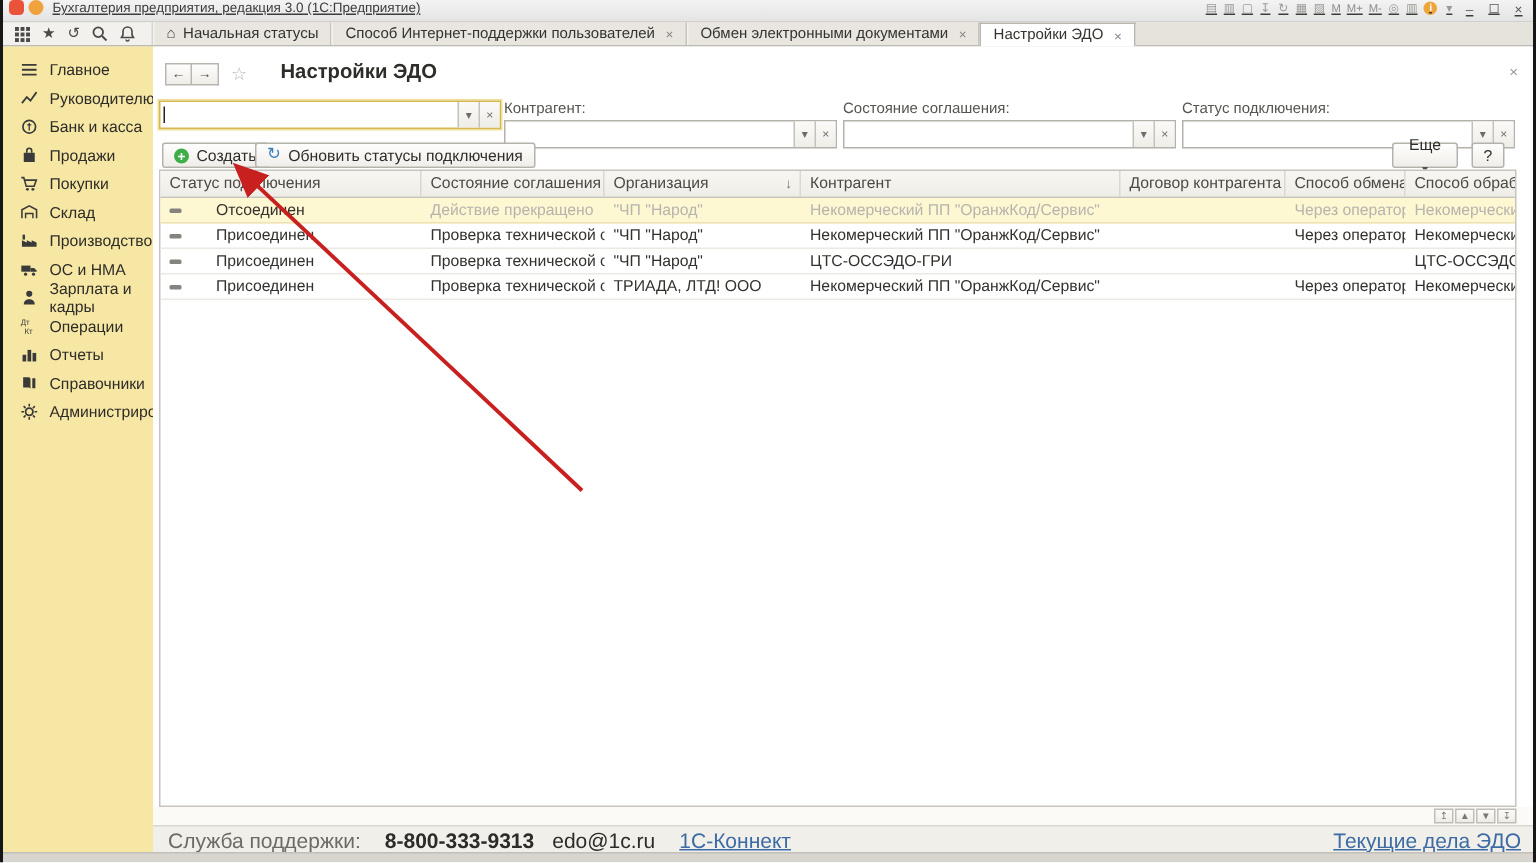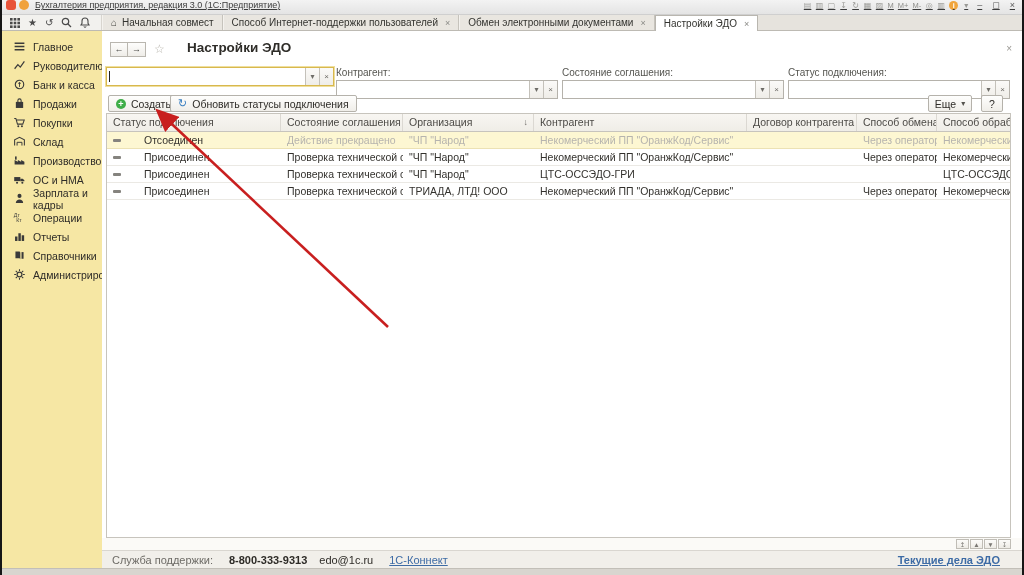--- a/index.html
+++ b/index.html
@@ -69,21 +69,21 @@
            font-size:8px; color:#6e6c67; text-align:center; line-height:17px; }
   .caret-bar { width:1px; background:#222; height:11px; margin:3px 0 0 2px; }
 
   
   .cmdrow { position:absolute; left:0; top:64px; width:100%; height:18px; }
   .btn { display:inline-flex; align-items:center; gap:5px; height:17px; padding:0 7px;
          border:1px solid #b5b2ab; border-radius:2px; background:linear-gradient(#fefefd,#f0eee9);
          font-size:10.5px; color:#2f2d29; }
   .btn-create { position:absolute; left:6px; }
   .btn-refresh { position:absolute; left:68px; }
-  .btn-more { position:absolute; left:826px; width:44px; justify-content:center; }
+  .btn-more { position:absolute; left:826px; width:44px; justify-content:center;flex-direction:column; }
   .btn-help { position:absolute; left:879px; width:22px; justify-content:center; }
   .plus-ic { width:10px; height:10px; border-radius:50%; background:#3fae49; color:#fff; font-size:9px;
              line-height:10px; text-align:center; font-weight:bold; }
   .refresh-ic { color:#3a7fc1; font-size:11px; line-height:1; }
   .more-caret { font-size:8px; color:#55534e; }
 
   
   .grid { position:absolute; left:4px; top:82px; width:905px; height:425px;
           border:1px solid #c7c4bd; background:#fff; font-size:10.5px; }
   .g-row { display:grid; grid-template-columns:174px 122px 131px 213px 110px 80px 1fr; }
@@ -99,26 +99,26 @@
   .statcell { display:flex; align-items:center; gap:23px; }
   .row-ic { width:8px; height:3px; background:#85837e; flex:0 0 8px; border-radius:1px; }
 
   
   .navzone { position:absolute; left:0; top:507px; width:100%; height:12px; background:#fbfaf7; }
   .scrollbtns { position:absolute; right:13px; top:1px; display:flex; gap:1px; }
   .sbtn { width:13px; height:10px; border:1px solid #c0bdb6; background:linear-gradient(#fcfbf9,#eeece6);
           font-size:6.5px; color:#7a7873; text-align:center; line-height:9px; }
   .supportbar { position:absolute; left:0; top:519px; width:100%; height:18px; background:#f1efeا; }
   .supportbar { background:#f1efea; border-top:1px solid #d9d6d0; display:flex; align-items:center;
-                font-size:11px; color:#6d6b66; }
+                font-size:14px; color:#6d6b66; }
   .sp-label { margin-left:10px; }
   .sp-phone { margin-left:16px; font-weight:bold; color:#2d2b27; }
   .sp-mail { margin-left:12px; font-weight:normal; color:#2d2b27; }
   .sp-link { margin-left:16px; color:#3d6ba5; text-decoration:underline; }
-  .sp-edo { margin-left:auto; margin-right:24px; color:#3d6ba5; text-decoration:underline;font-weight:bold; }
+  .sp-edo { margin-left:auto; margin-right:10px; color:#3d6ba5; text-decoration:underline; }
 
   .bottomstrip { position:absolute; left:0; top:568px; width:100%; height:7px; background:#d8d5cf;
                  border-top:1px solid #c2bfb8; }
 
   
   .arrow-overlay { position:absolute; left:0; top:0; width:1024px; height:575px; pointer-events:none; z-index:9; }
 </style>
 </head>
 <body>
 
@@ -176,21 +176,21 @@
       </span>
       <span class="qi">
         <svg width="10" height="11" viewBox="0 0 10 11">
             <path d="M5 1a3 3 0 0 1 3 3v2.3l1 1.7H1l1-1.7V4a3 3 0 0 1 3-3z" fill="none" stroke="#4a4a4a" stroke-width="1.1"></path>
             <path d="M4 9.4a1 1 0 0 0 2 0" fill="none" stroke="#4a4a4a" stroke-width="1"></path>
           </svg>
       </span>
     </div>
     <div class="tab">
       <span class="home-glyph">⌂</span>
-      <span>Начальная совмест</span>
+      <span>Начальная статусы</span>
     </div>
     <div class="tab">
       <span>Способ Интернет-поддержки пользователей</span>
       <span class="tclose">×</span>
     </div>
     <div class="tab">
       <span>Обмен электронными документами</span>
       <span class="tclose">×</span>
     </div>
     <div class="tab active">

